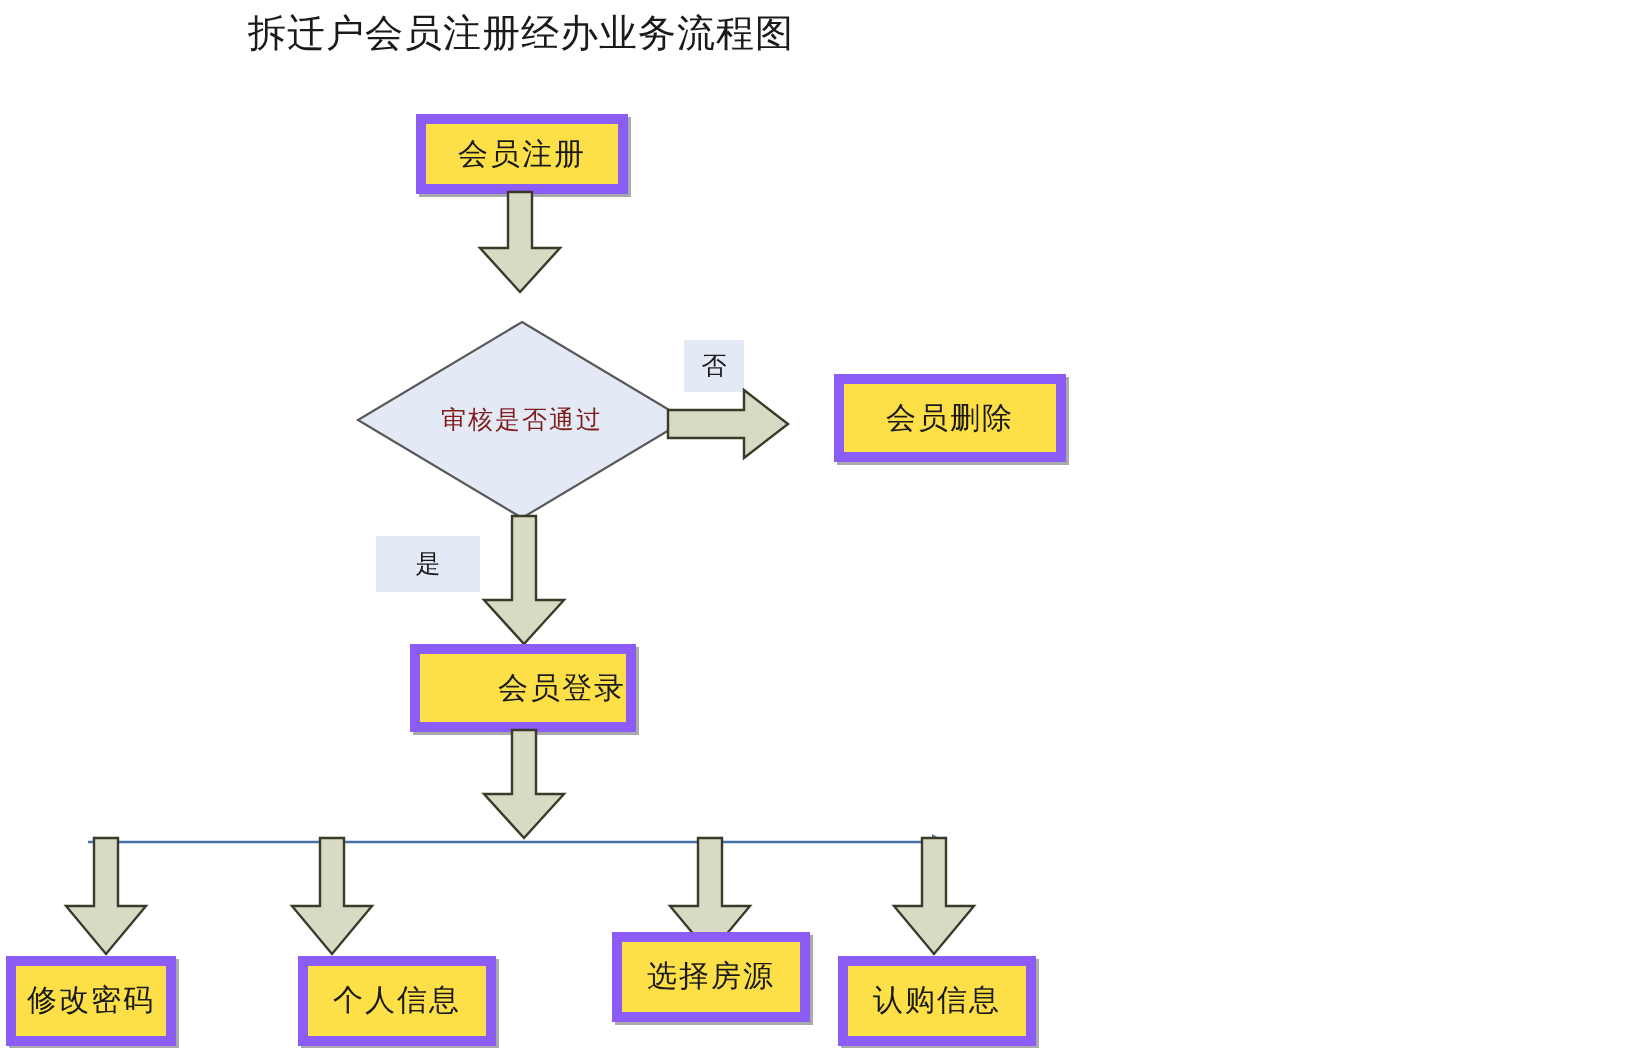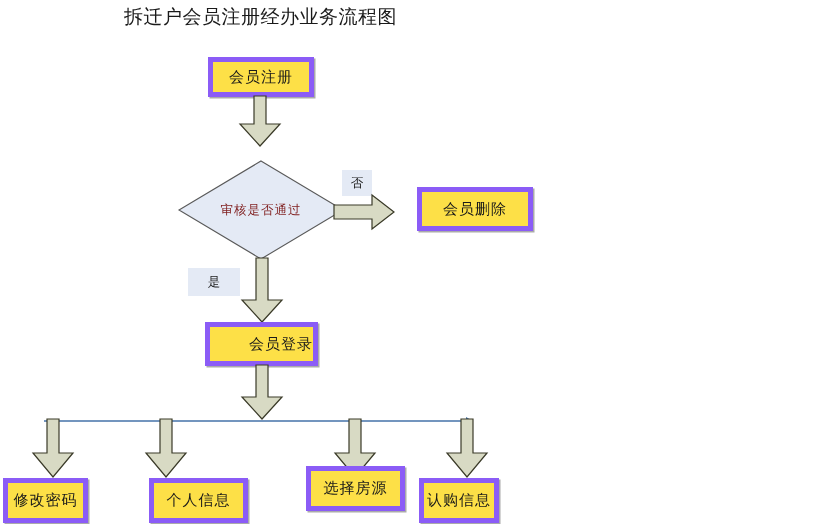--- a/index.html
+++ b/index.html
@@ -173,17 +173,17 @@
   </div>
 
   <div class="node" style="left:117px; top:478px; width:99px; height:45px;margin-left:32px;">
     <span>个人信息</span>
   </div>
 
   <div class="node" style="left:306px; top:466px; width:99px; height:45px;">
     <span>选择房源</span>
   </div>
 
-  <div class="node" style="left:419px; top:478px; width:80px; height:45px;">
+  <div class="node" style="left:419px; top:478px; width:99px; height:45px;">
     <span>认购信息</span>
   </div>
 
 </div>
 
 </body></html>

